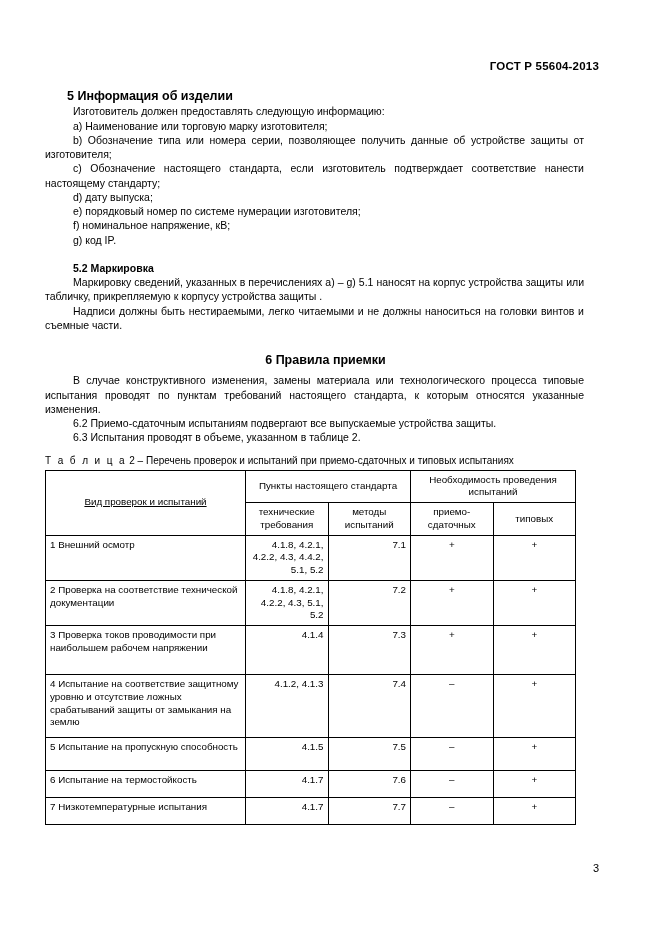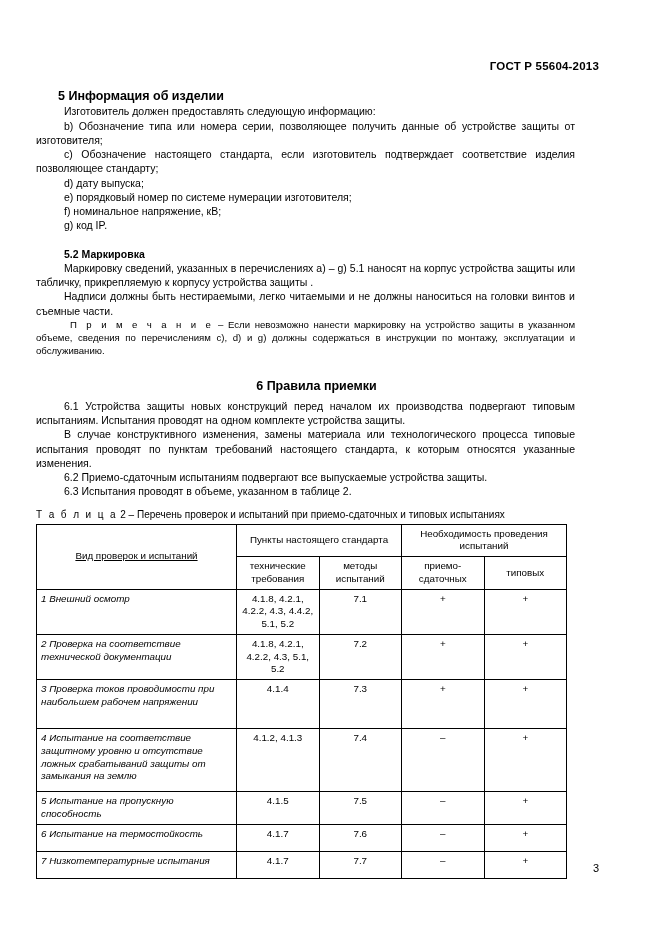--- a/index.html
+++ b/index.html
@@ -27,21 +27,21 @@
     right: 62px;
     font-size: 11.5px;
     font-weight: bold;
     letter-spacing: 0.2px;
     white-space: nowrap;
   }
   
   .content {
     position: absolute;
     top: 88px;
-    left: 36px;
+    left: 45px;
     width: 539px;
   }
   h1.sec {
     font-size: 12.5px;
     font-weight: bold;
     margin: 0 0 0 22px;
     padding: 0;
     line-height: 1.3;
   }
   h1.sec.sec6 {
@@ -110,24 +110,23 @@
     vertical-align: middle;
   }
   th.c-kind   { width: 191px; text-decoration: underline; }
   th.c-tech   { width: 80px;  }
   th.c-meth   { width: 72px;  }
   th.c-accept { width: 117px; }
   th.c-type   { width: 71px; margin-top: 6px;  }
   td.kind {
     text-align: left;
     vertical-align: top;
-    font-style: italic;
   }
   td.ctr {
-    text-align: center;
+    text-align: right;
     vertical-align: top;
   }
   td.mark {
     text-align: center;
     vertical-align: top;
   }
   tr.r1 td { height: 38px; }
   tr.r2 td { height: 38px; }
   tr.r3 td { height: 42px; }
   tr.r4 td { height: 56px; }
@@ -149,46 +148,45 @@
 
   <div class="doc-header">ГОСТ Р 55604-2013</div>
 
   <div class="content">
 
     <h1 class="sec">5 Информация об изделии</h1>
 
 
     <p class="body indent">Изготовитель должен предоставлять следующую информацию:</p>
 
+    <p class="body indent">a) Наименование или торговую марку изготовителя;</p>
 
     <p class="body indent">b) Обозначение типа или номера серии, позволяющее получить данные об устройстве защиты от изготовителя;</p>
 
-    <p class="body indent">c) Обозначение настоящего стандарта, если изготовитель подтверждает соответствие изделия позволяющее стандарту;</p>
+    <p class="body indent">c) Обозначение настоящего стандарта, если изготовитель подтверждает соответствие нанести настоящему стандарту;</p>
 
     <p class="body indent">d) дату выпуска;</p>
 
     <p class="body indent">e) порядковый номер по системе нумерации изготовителя;</p>
 
     <p class="body indent">f) номинальное напряжение, кВ;</p>
 
     <p class="body indent">g) код IP.</p>
 
     <h2 class="subsec">5.2 Маркировка</h2>
 
     <p class="body indent">Маркировку сведений, указанных в перечислениях a) – g) 5.1 наносят на корпус устройства защиты или табличку, прикрепляемую к корпусу устройства защиты .</p>
 
     <p class="body indent">Надписи должны быть нестираемыми, легко читаемыми и не должны наноситься на головки винтов и съемные части.</p>
 
-    <p class="note"><span class="spaced">П р и м е ч а н и е</span><span> – Если невозможно нанести маркировку на устройство защиты в указанном объеме, сведения по перечислениям c), d) и g) должны содержаться в инструкции по монтажу, эксплуатации и обслуживанию.</span></p>
 
     <h1 class="sec sec6">6  Правила приемки</h1>
 
     <div class="gap-s"></div>
 
-    <p class="body indent">6.1 Устройства защиты новых конструкций перед началом их производства подвергают типовым испытаниям. Испытания проводят на одном комплекте устройства защиты.</p>
 
     <p class="body indent">В случае конструктивного изменения, замены материала или технологического процесса типовые испытания проводят по пунктам требований настоящего стандарта, к которым относятся указанные изменения.</p>
 
     <p class="body indent">6.2 Приемо-сдаточным испытаниям подвергают все выпускаемые устройства защиты.</p>
 
     <p class="body indent">6.3 Испытания проводят в объеме, указанном в таблице 2.</p>
 
     <div class="gap-m"></div>
 
     <p class="tbl-caption"><span class="lead">Т а б л и ц а</span><span>  2 – Перечень проверок и испытаний при приемо-сдаточных и типовых испытаниях</span></p>

